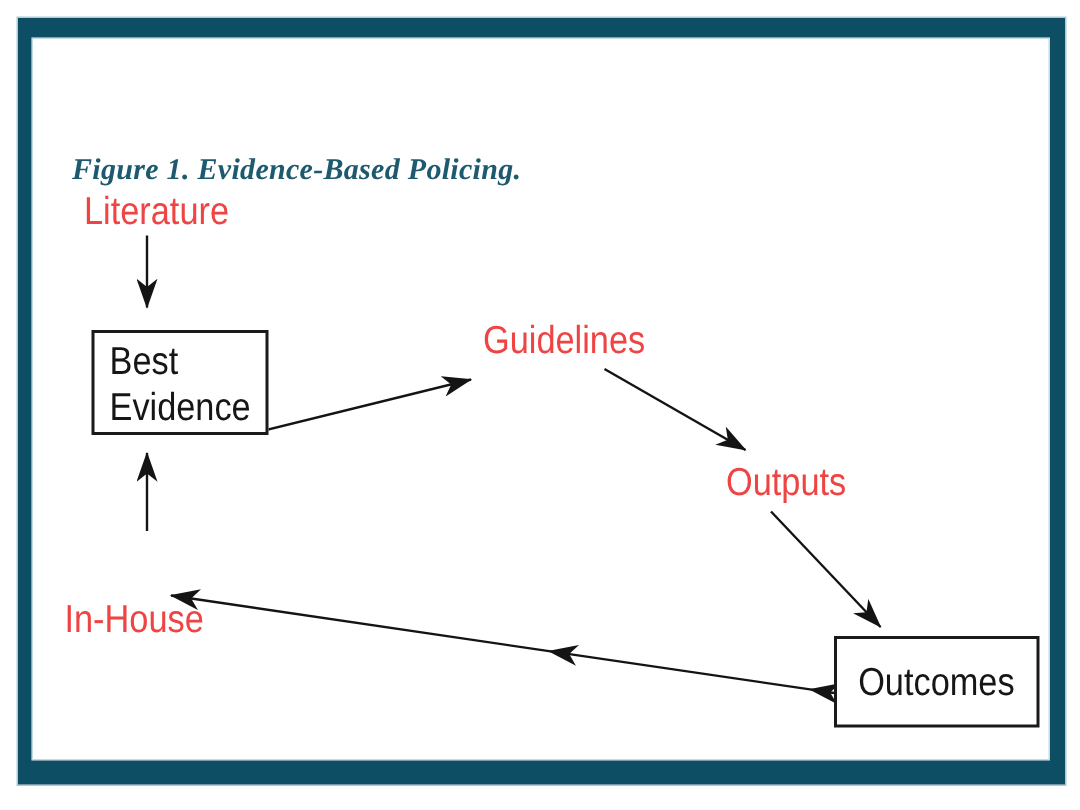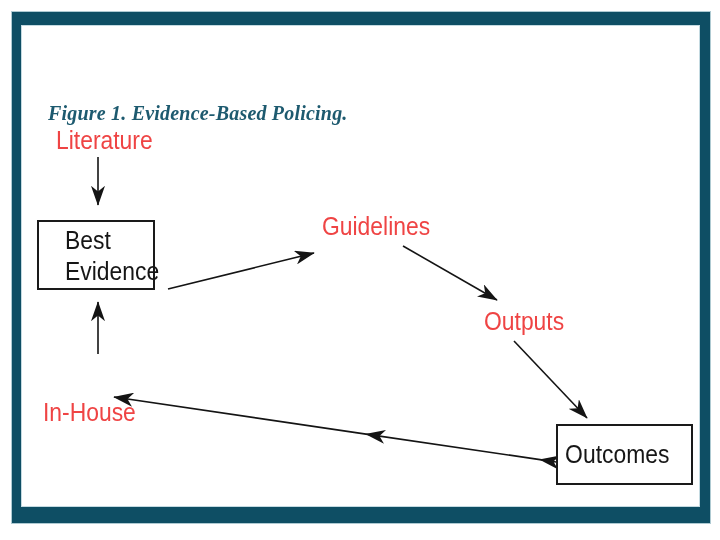--- a/index.html
+++ b/index.html
@@ -29,26 +29,26 @@
   }
   .lbl .narrow, .node-box .narrow{
     display:inline-block;transform:scaleX(0.88);transform-origin:0 50%;
     white-space:nowrap;
   }
   .node-box{
     position:absolute;border:2px solid #1a1a1a;background:#ffffff;
     color:#161616;font-size:26px;box-sizing:border-box;
   }
   .box-best{
-    left:37px;top:220px;width:118px;height:70px;
-    padding:3px 0 0 26px;line-height:31px;
+    left:61px;top:220px;width:118px;height:70px;
+    padding:3px 0 0 10px;line-height:31px;
   }
   .box-outcomes{
     left:556px;top:424px;width:137px;height:61px;
-    line-height:57px;
+    text-align:center;line-height:57px;
   }
   .box-outcomes .narrow{transform-origin:50% 50%;}
   .lit{left:56px;top:125px;}
   .gdl{left:322px;top:211px;}
   .out{left:468px;top:306px;margin-left:16px;}
   .inh{left:43px;top:359px;margin-top:38px;}
   svg.arrows{position:absolute;left:0;top:0;pointer-events:none;}
 </style>
 </head>
 <body>

